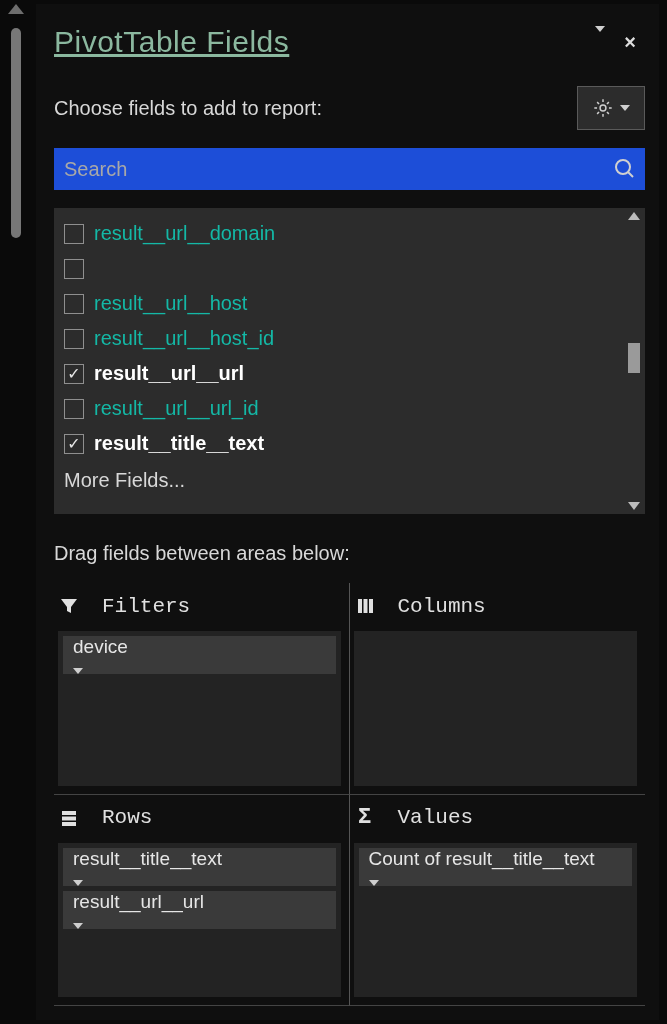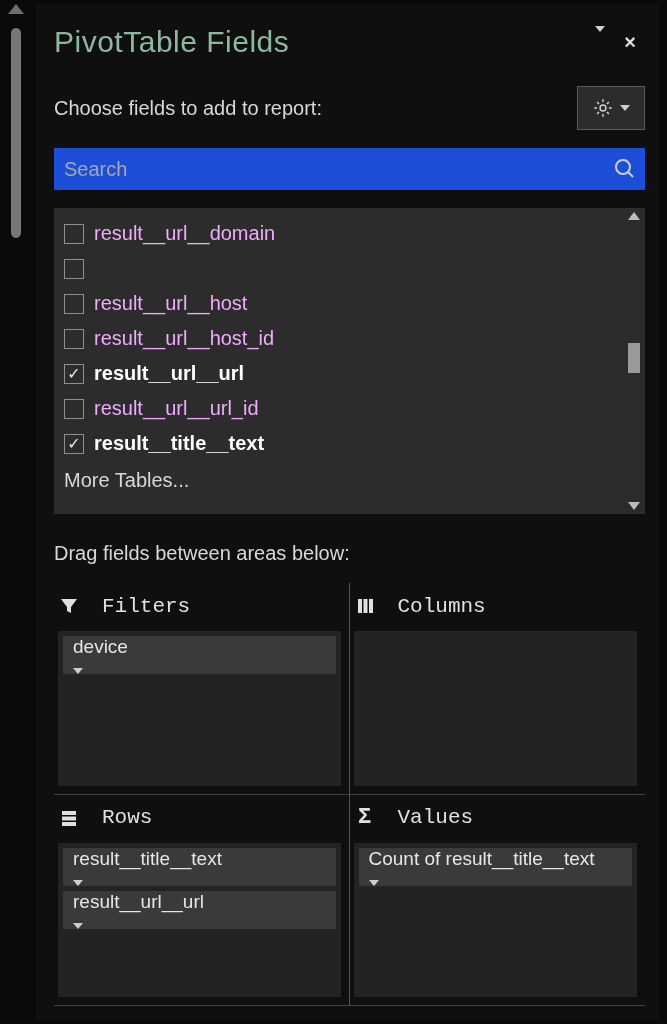--- a/index.html
+++ b/index.html
@@ -44,20 +44,21 @@
     display: flex; align-items: center;
     height: 48px;
     margin-bottom: 20px;
   }
   .panel-title {
     color: #8bb89f;
     font-size: 30px;
     font-weight: 400;
     flex: 1;
     letter-spacing: 0.5px;
+    text-decoration: underline;
   }
   .hdr-ctrl { width: 30px; text-align: center; cursor: pointer; font-size: 18px; color: #ddd; }
   .close-x { font-size: 20px; font-weight: bold; }
   .subheader {
     display: flex; align-items: center;
     margin-bottom: 18px;
   }
   .subheader-text { flex: 1; font-size: 20px; color: #d8d8d8; }
   .gear-btn {
     width: 68px; height: 44px;
@@ -101,21 +102,21 @@
   .cb {
     width: 20px; height: 20px;
     border: 1.5px solid #8f8f8f;
     margin-right: 10px;
     display: inline-flex; align-items: center; justify-content: center;
     flex-shrink: 0;
   }
   .cb.checked::after {
     content: "✓"; color: #e8e8e8; font-size: 16px; line-height: 1;
   }
-  .field-label { font-size: 20px; color: #f0abfc; }
+  .field-label { font-size: 20px; color: #14b8a6; }
   .field-row.sel .field-label { font-weight: 700; color: #fff; }
   .more-tables {
     font-size: 20px; color: #d8d8d8;
     padding: 8px 4px 2px 4px; cursor: pointer;
   }
   .fb-scroll {
     position: absolute; right: 2px; top: 4px; bottom: 4px; width: 18px;
     display: flex; flex-direction: column; align-items: center;
   }
   .fb-up, .fb-down {
@@ -227,21 +228,21 @@
         </div>
         <div class="field-row">
           <span class="cb"></span>
           <span class="field-label">result__url__url_id</span>
         </div>
         <div class="field-row sel">
           <span class="cb checked"></span>
           <span class="field-label">result__title__text</span>
         </div>
       </div>
-    <div class="more-tables">More Tables...</div>
+    <div class="more-tables">More Fields...</div>
     <div class="fb-scroll">
       <div class="fb-up"></div>
       <div class="fb-thumb"></div>
       <div class="fb-down"></div>
     </div>
   </div>
 
   <div class="drag-hint">Drag fields between areas below:</div>
 
   <div class="areas">

